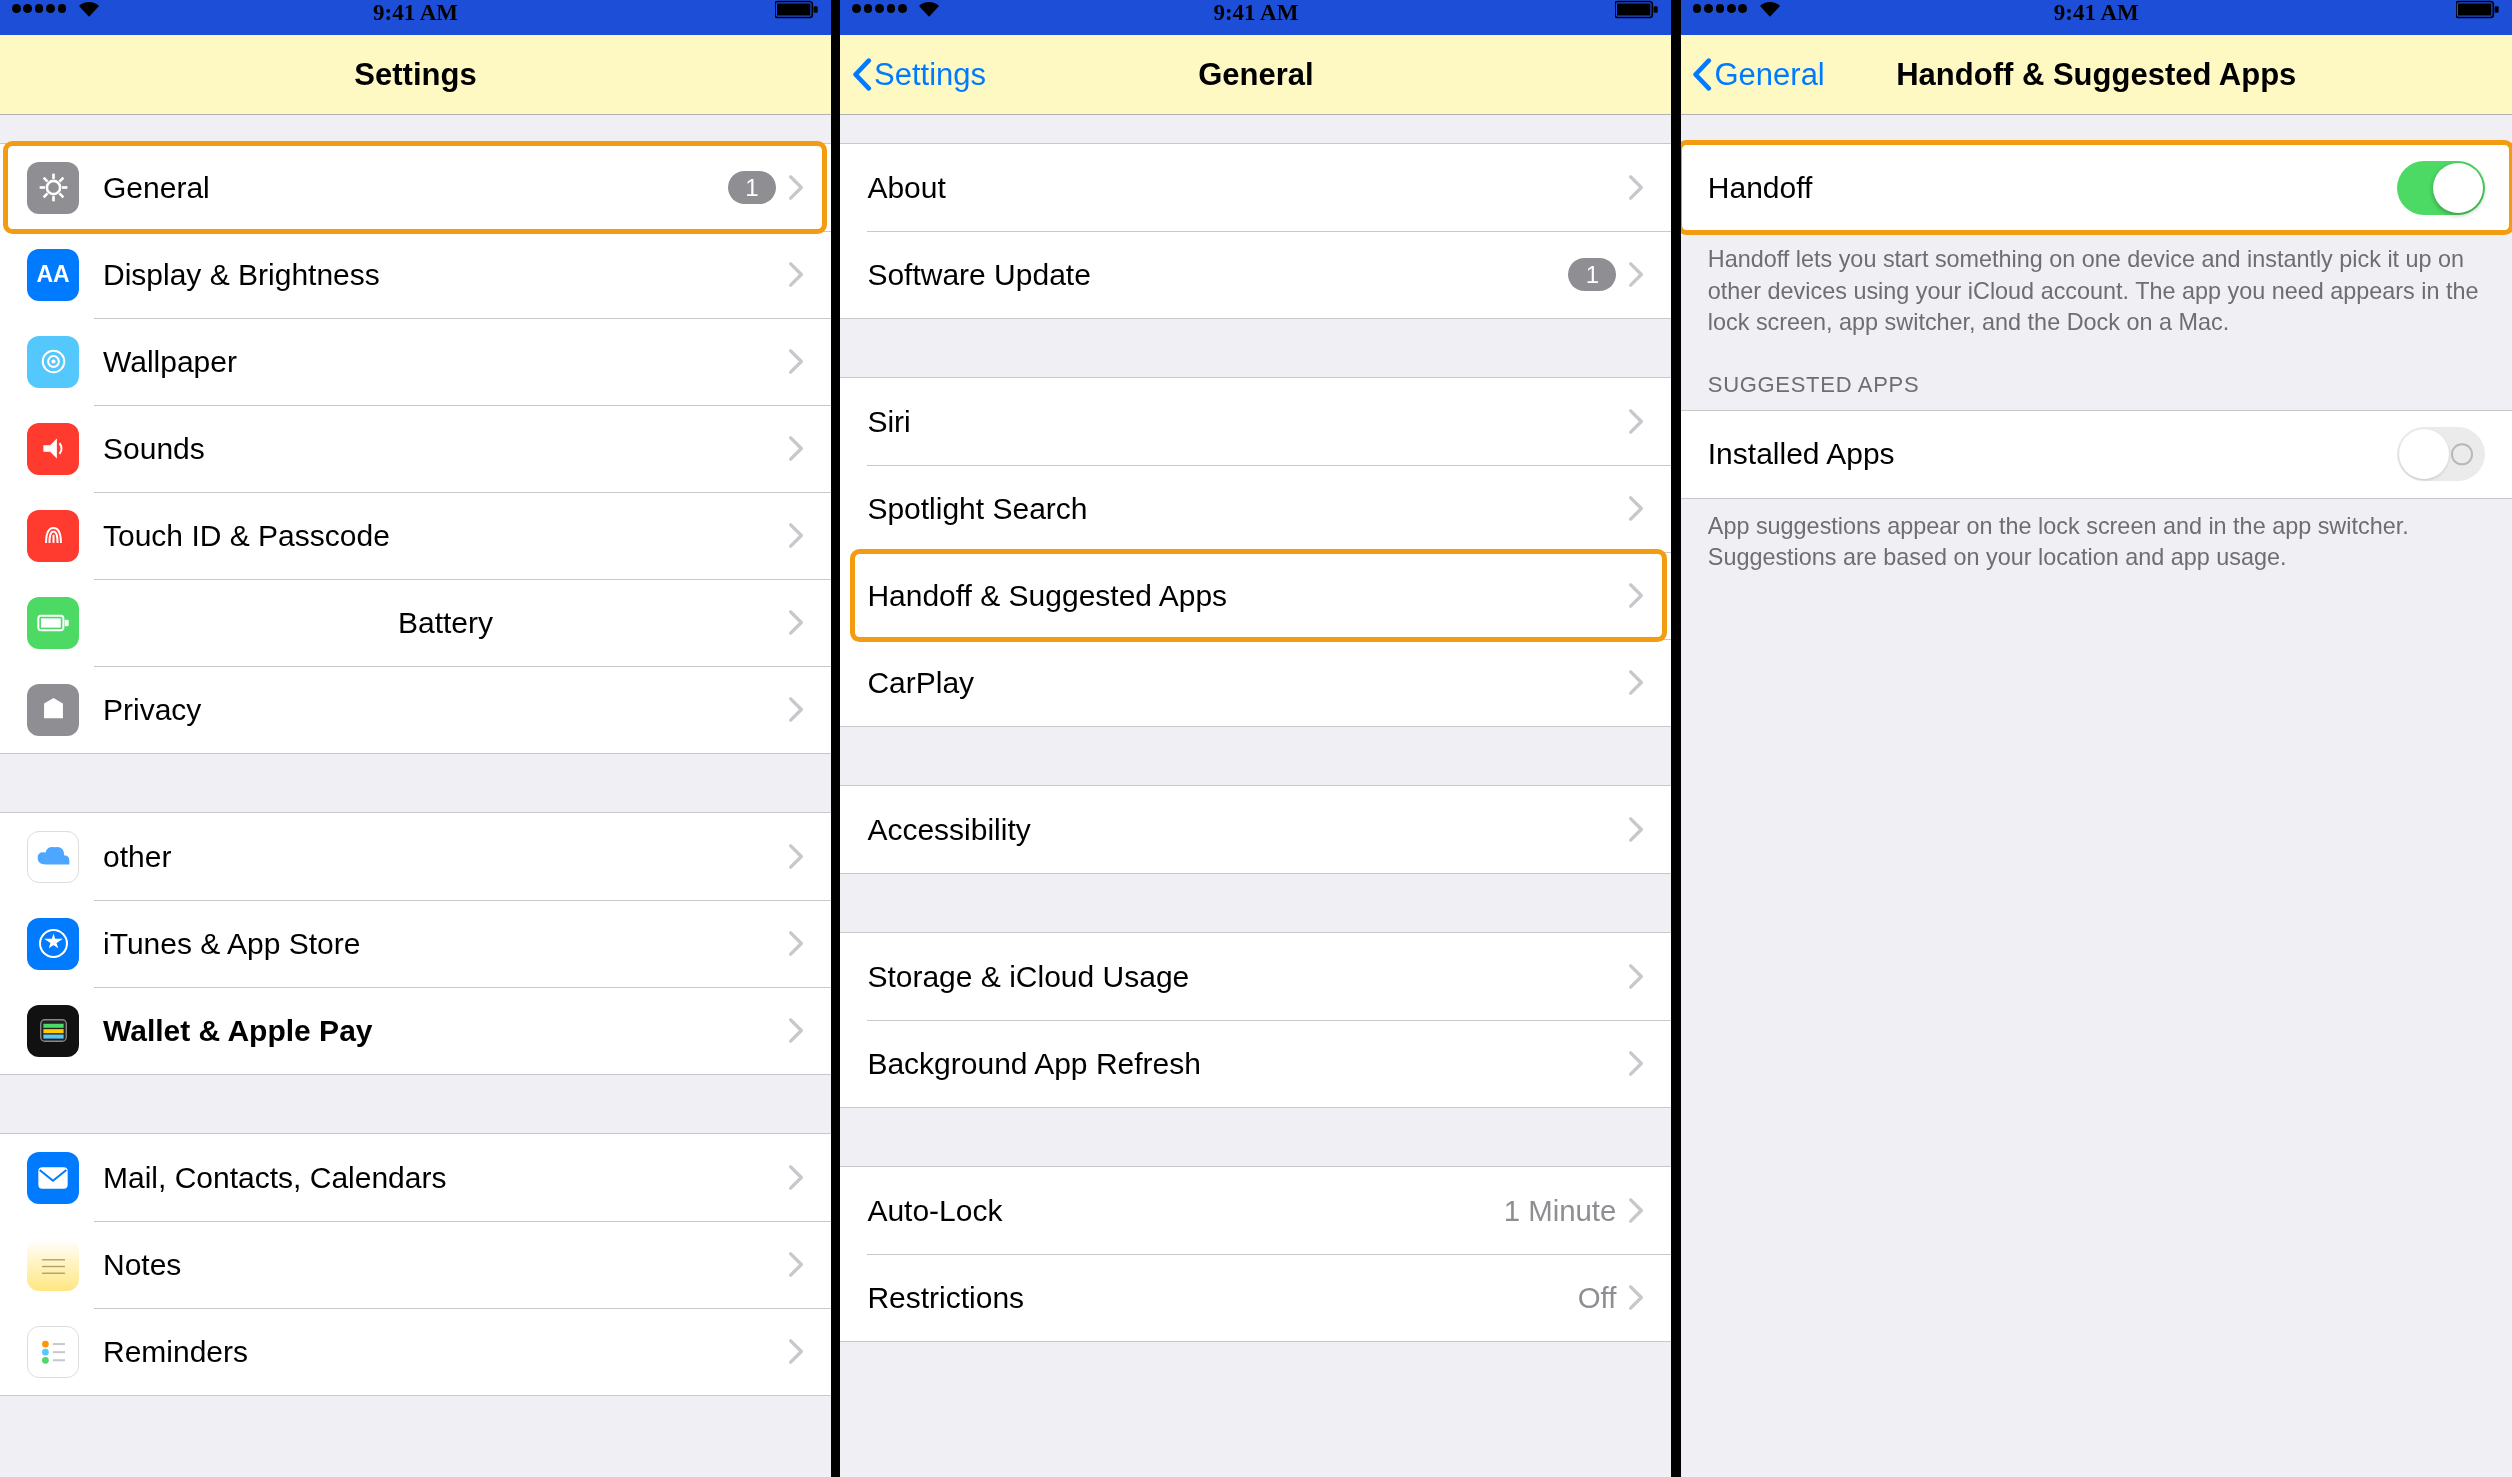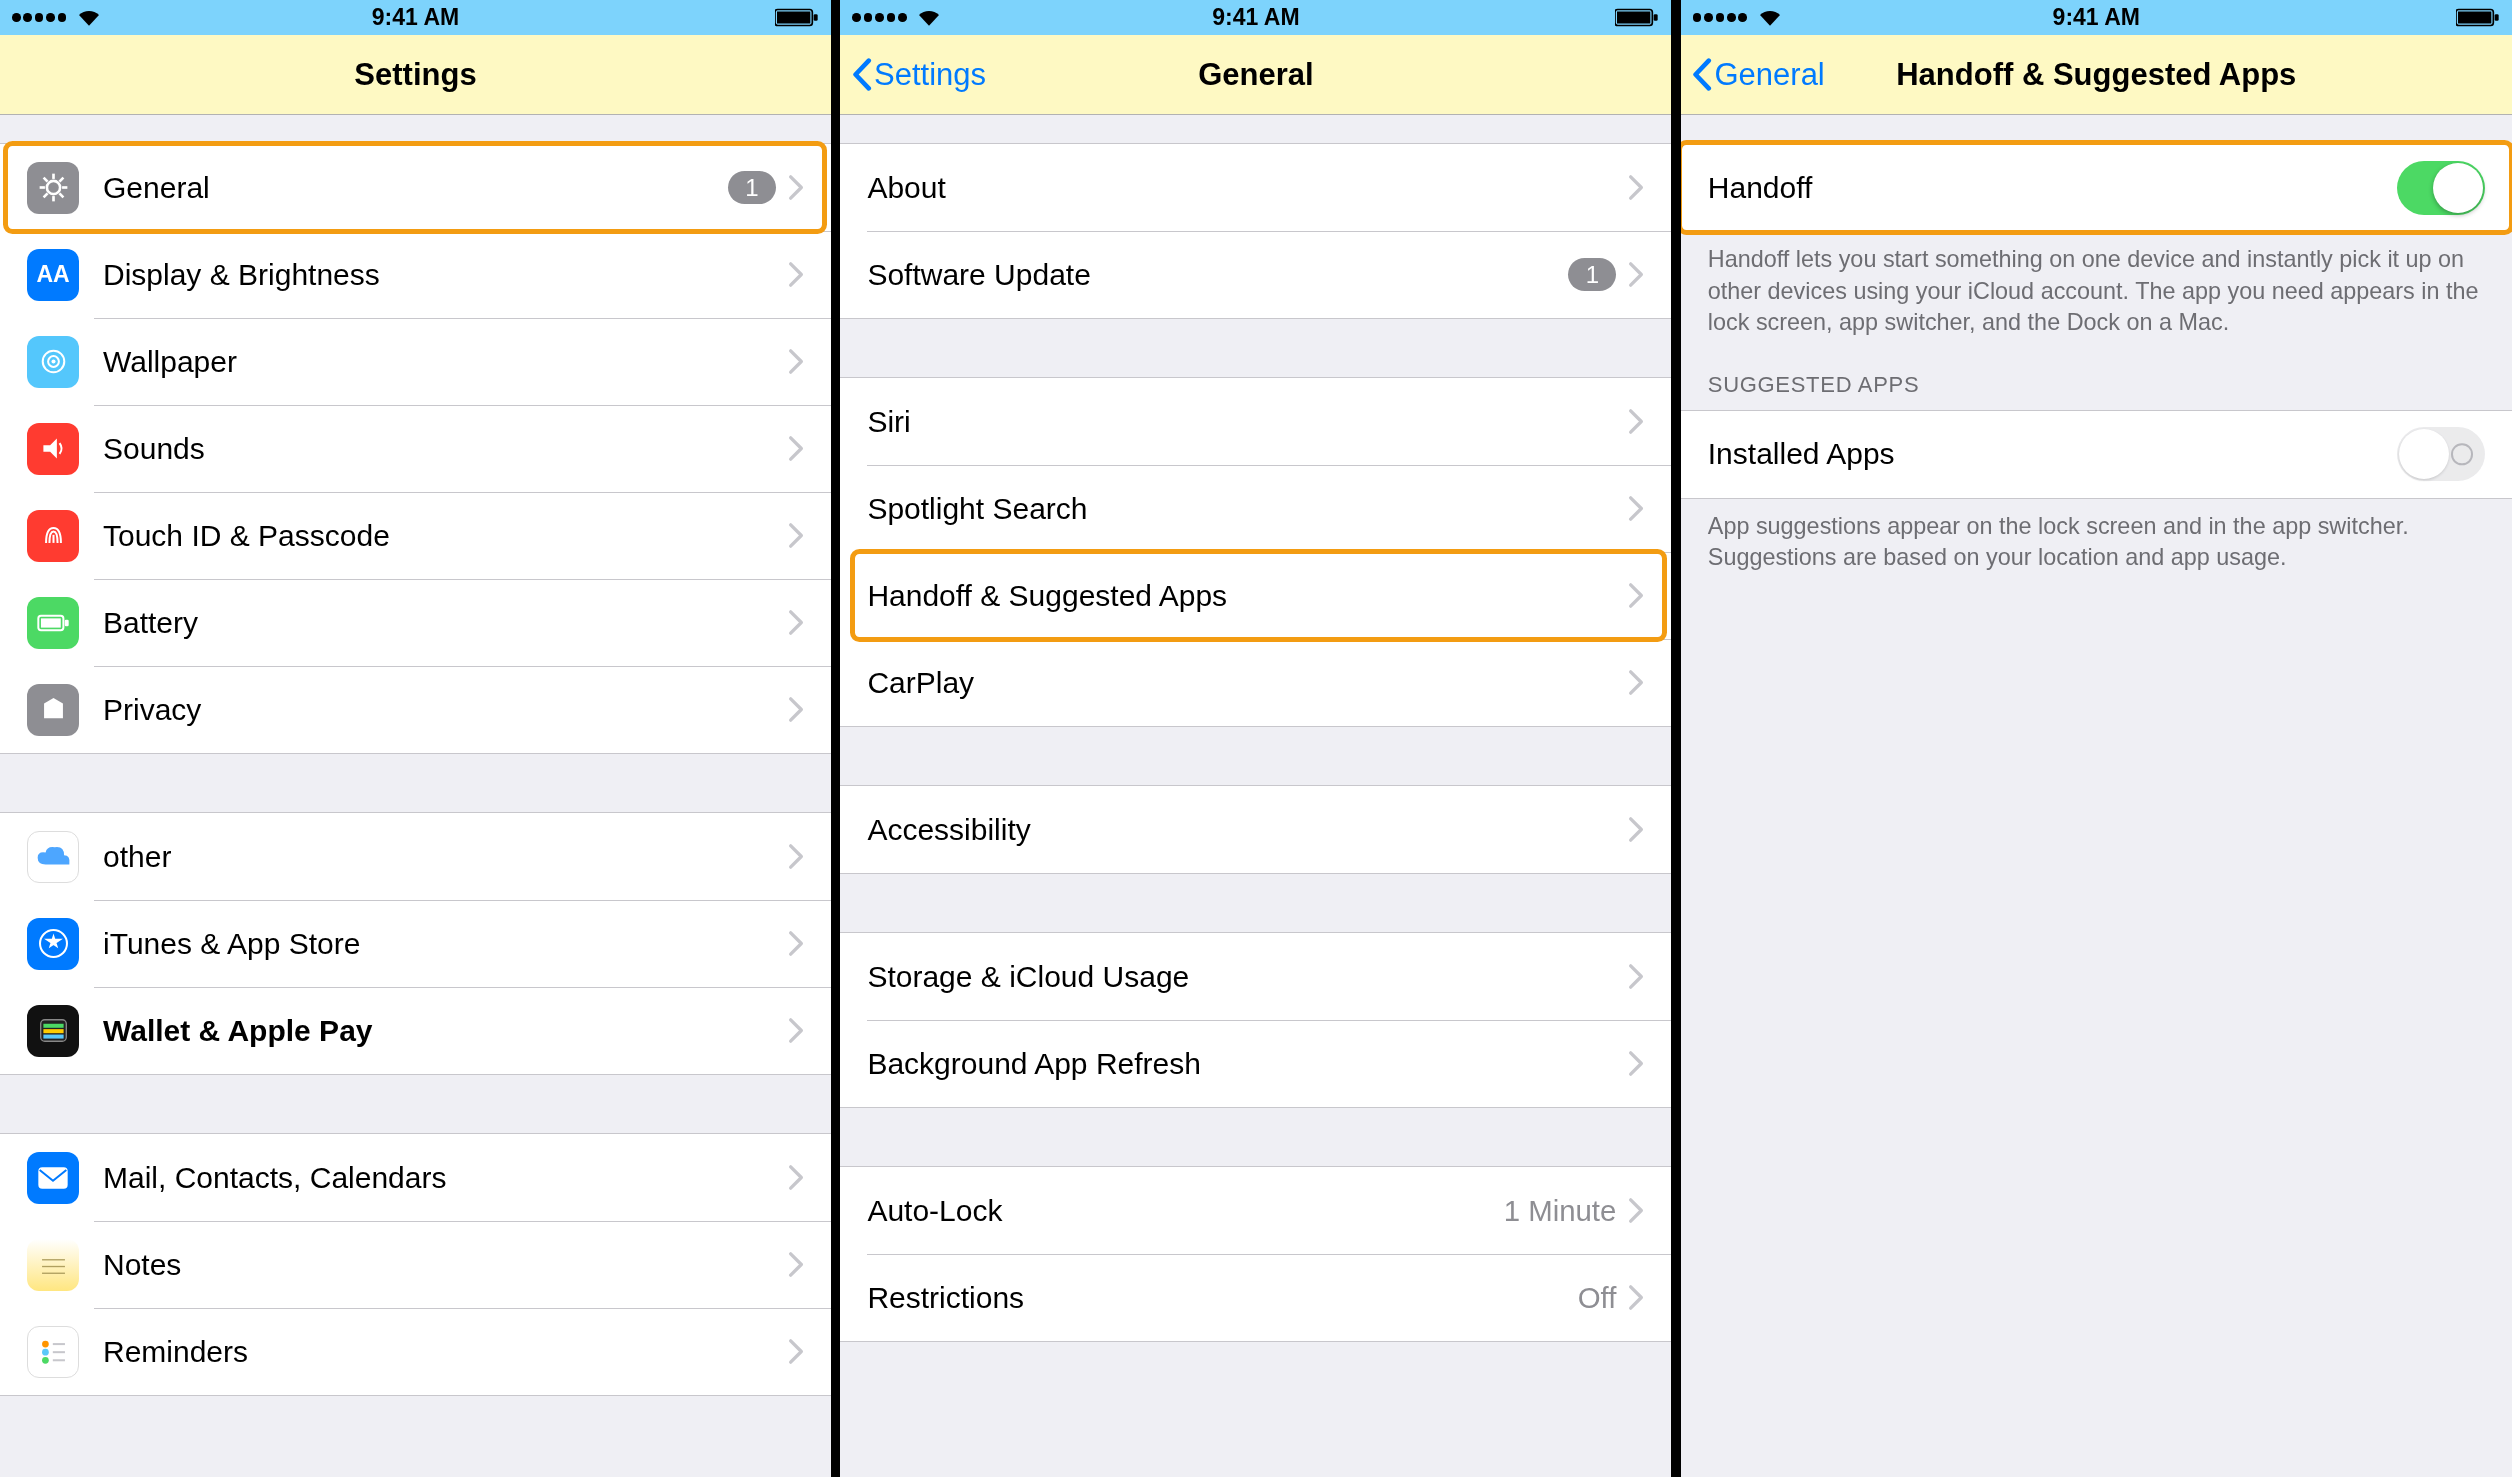--- a/index.html
+++ b/index.html
@@ -25,26 +25,27 @@
     position:relative;
     overflow:hidden;
   }
   .phone:last-child { margin-right:0; }
 
   
   .status-bar {
     height:35px;
     width:100%;
     display:flex;
-    align-items:center;
-    background:#7dd3fc;
+    align-items:flex-start;
+    background:#1d4ed8;
     padding:0 12px;
     font-size:21.4px;
     color:#000;
     position:relative;
+    font-family:Liberation Serif, serif;
   }
   .status-left { display:flex; align-items:center; gap:2.7px; }
   .status-dot{ width:8.7px;height:8.7px;border-radius:50%;background:#000; }
   .wifi-icon{ margin-left:8px; }
   .status-time{
     position:absolute; left:0; right:0; text-align:center; font-weight:600; font-size:23px;
   }
   .status-right{ position:absolute; right:12px; display:flex; align-items:center; }
 
   
@@ -292,21 +293,21 @@
                 <line x1="23" y1="22" x2="23" y2="34" stroke="#fff" stroke-width="3"></line>
               </svg>
             </div>
             <span class="label">Touch ID &amp; Passcode</span>
             <span class="chev">
               <svg width="16" height="27" viewBox="0 0 24 40">
                 <polyline points="4,4 20,20 4,36" fill="none" stroke="#c7c7cc" stroke-width="5" stroke-linecap="round" stroke-linejoin="round"></polyline>
               </svg>
             </span>
           </div>
-          <div class="row indent" style="position:relative;">
+          <div class="row indent" style="position:relative;text-align:center;">
             <div class="app-icon ic-green">
               <svg width="33" height="20" viewBox="0 0 50 30">
                 <rect x="2" y="4" width="38" height="22" rx="4" fill="none" stroke="#fff" stroke-width="3"></rect>
                 <rect x="6" y="8" width="30" height="14" fill="#fff"></rect>
                 <rect x="42" y="10" width="6" height="10" rx="2" fill="#fff"></rect>
               </svg>
             </div>
             <span class="label">Battery</span>
             <span class="chev">
               <svg width="16" height="27" viewBox="0 0 24 40">

